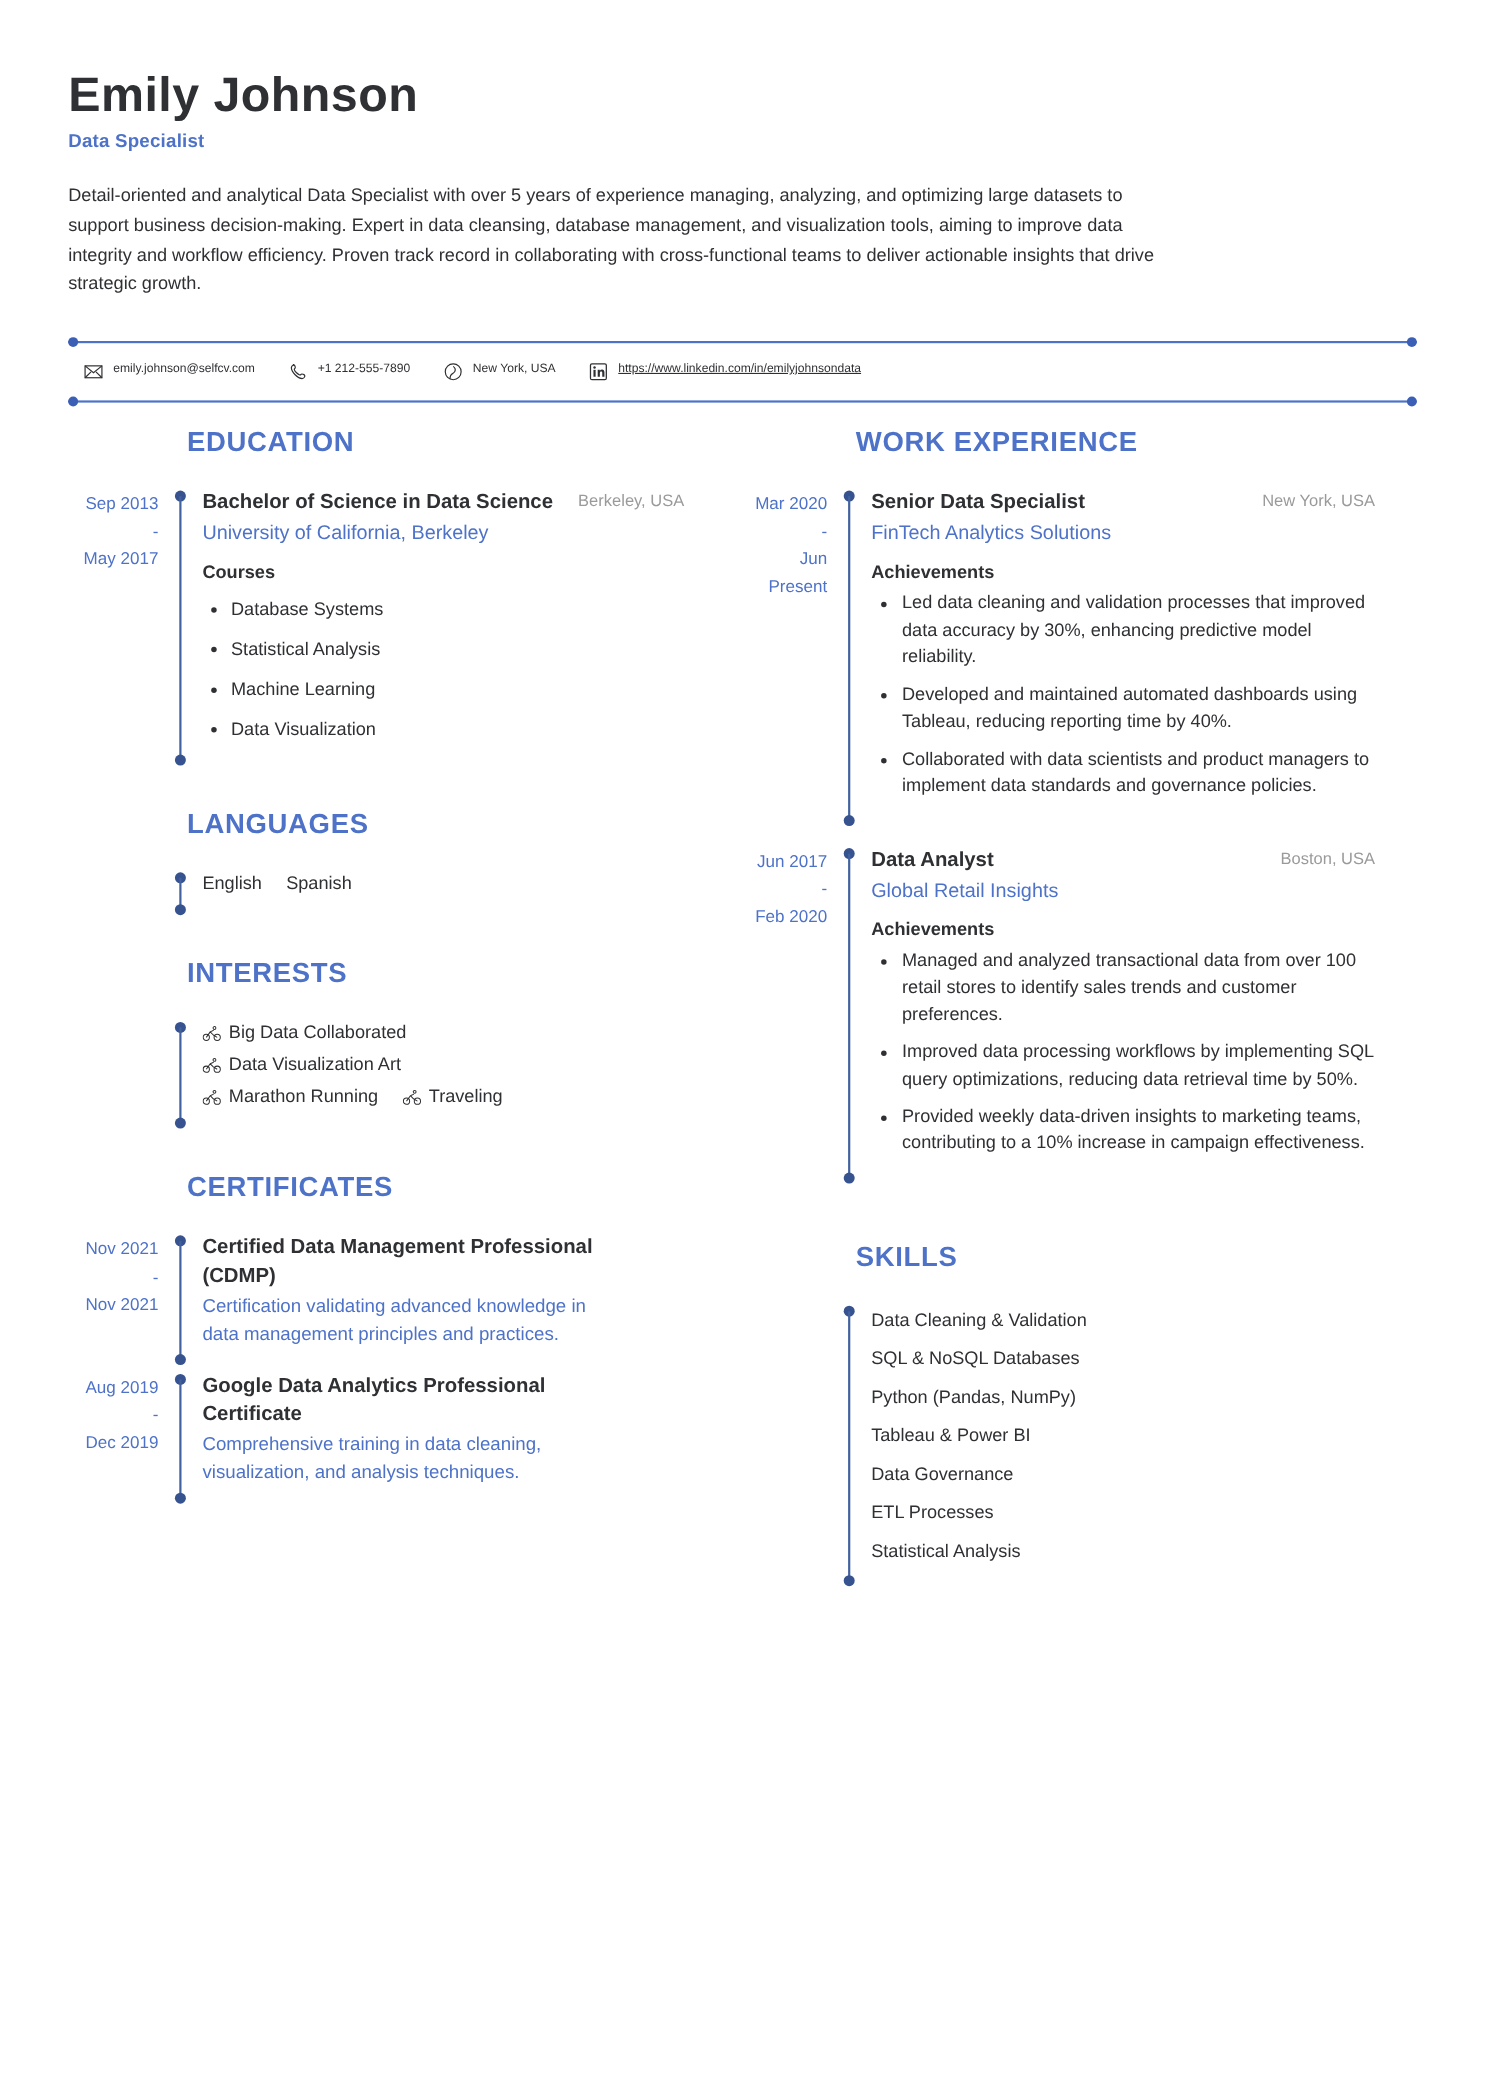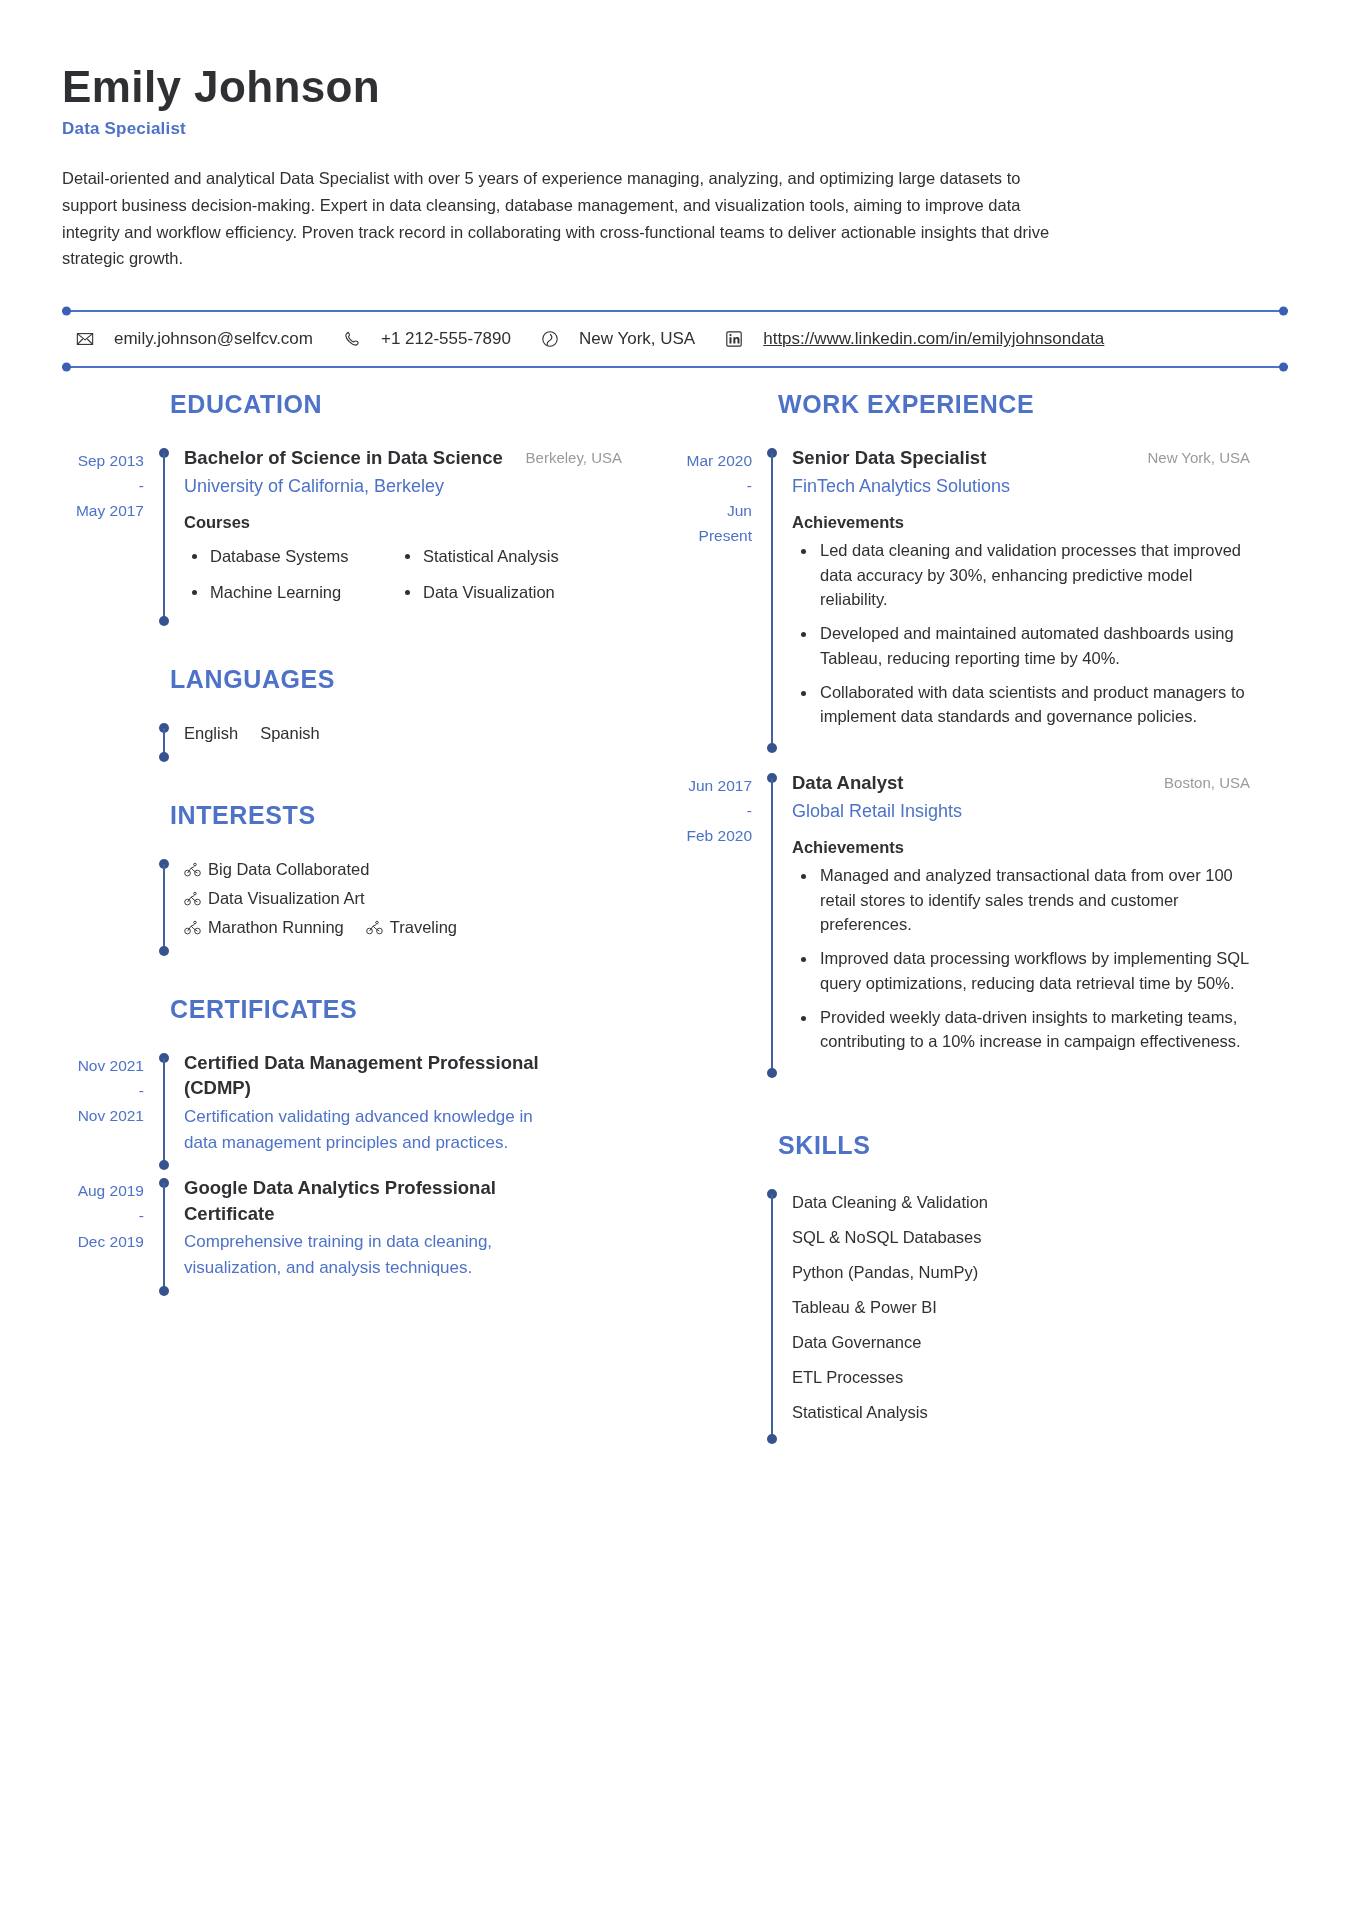--- a/index.html
+++ b/index.html
@@ -62,23 +62,23 @@
   .rule::after { right: 0; }
   .contact-row {
     display: flex;
     align-items: center;
     gap: 30px;
     padding: 17px 12px 17px 14px;
     flex-wrap: wrap;
   }
   .contact-item {
     display: flex;
-    align-items: center;
-    gap: 20px;
-    font-size: 17px;
+    align-items: flex-start;
+    gap: 9px;
+    font-size: 11px;
     color: #2f3033;
     white-space: nowrap;
   }
   .contact-item .ico { width: 18px; height: 18px; display:inline-flex; align-items:center; justify-content:center; flex: 0 0 auto; }
   .contact-item .ico svg { width: 100%; height: 100%; display:block; }
   .contact-link { text-decoration: underline; color: #2f3033; }
 
   
   .columns { display: flex; gap: 0; align-items: flex-start; }
   .col-left { width: 560px; flex: 0 0 560px; }
@@ -162,21 +162,21 @@
   .entry-desc {
     font-size: 17px;
     color: #4d72c8;
     line-height: 1.52;
     margin-top: 3px;
   }
 
   
   .courses {
     display: grid;
-    grid-template-columns: 1fr 1fr;
+    grid-template-columns: 1fr;
     column-gap: 6px;
     row-gap: 0px;
     margin-top: 4px;
     max-width: 420px;
   }
   .bullet-item {
     position: relative;
     font-size: 16.5px;
     line-height: 1.48;
     color: #2f3033;

